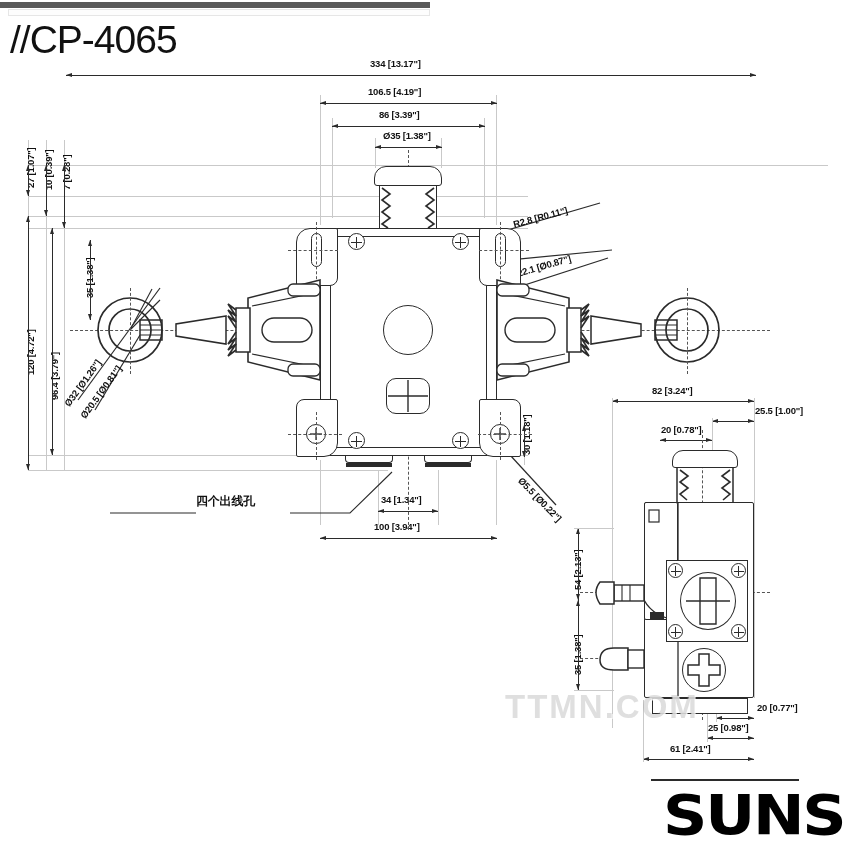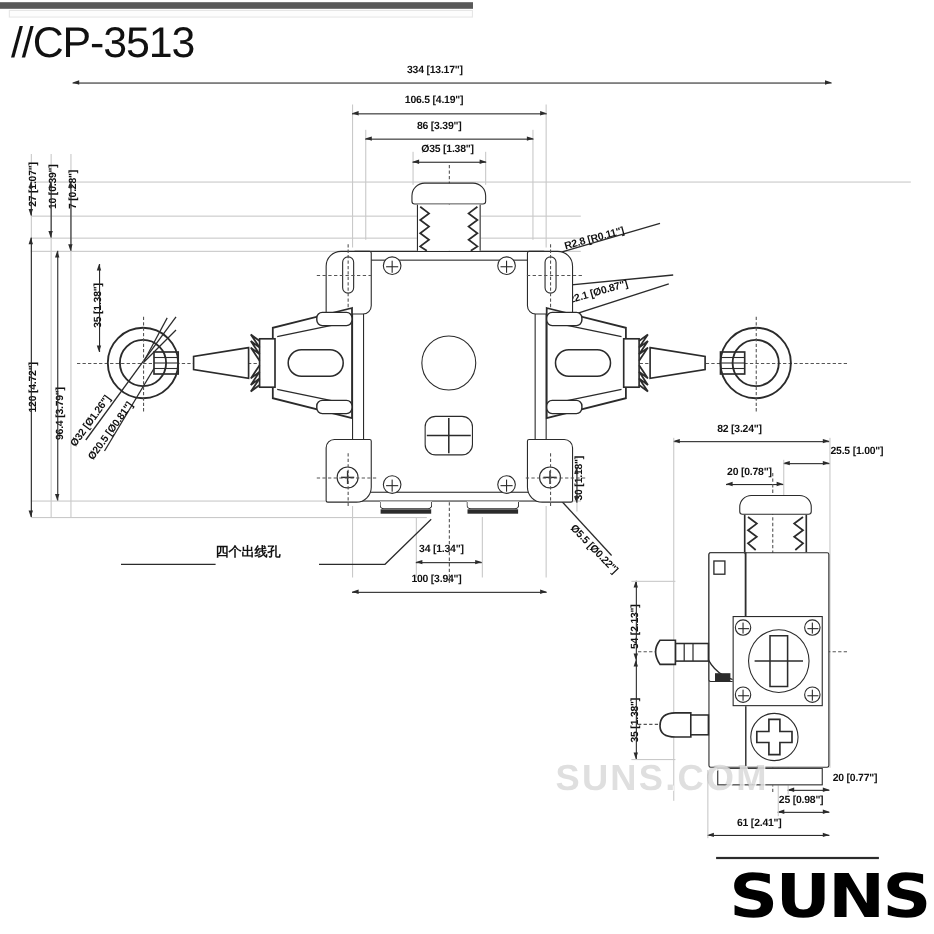--- a/index.html
+++ b/index.html
@@ -66,21 +66,21 @@
   svg{position:absolute;left:0;top:0;overflow:visible;}
 </style>
 </head>
 <body>
 
 <div id="sheet">
 
   <div class="topbar"></div>
   <div class="topbar2"></div>
 
-  <div class="title">//CP-3513</div>
+  <div class="title">//CP-4065</div>
 
   <div class="ext" style="left:28px;top:165px;width:800px;height:1px;background:#c9c9c9;"></div>
   <div class="ext" style="left:28px;top:196px;width:500px;height:1px;background:#c9c9c9;"></div>
   <div class="ext" style="left:28px;top:216px;width:500px;height:1px;background:#c9c9c9;"></div>
   <div class="ext" style="left:28px;top:228px;width:500px;height:1px;background:#c9c9c9;"></div>
   <div class="ext" style="left:28px;top:455px;width:500px;height:1px;background:#c9c9c9;"></div>
   <div class="ext" style="left:28px;top:470px;width:360px;height:1px;background:#c9c9c9;"></div>
 
   <div class="ext" style="left:28px;top:140px;width:1px;height:330px;background:#c9c9c9;"></div>
   <div class="ext" style="left:46px;top:140px;width:1px;height:330px;background:#c9c9c9;"></div>
@@ -371,18 +371,18 @@
     <rect x="614" y="585" width="30" height="16" fill="#fff" stroke="#2b2b2b" stroke-width="1.4"></rect>
     <line x1="622" y1="585" x2="622" y2="601" stroke="#2b2b2b" stroke-width="1.1"></line>
     <line x1="630" y1="585" x2="630" y2="601" stroke="#2b2b2b" stroke-width="1.1"></line>
     <path d="M600 582 q-8 10 0 22 l14 0 0 -22 z" fill="#fff" stroke="#2b2b2b" stroke-width="1.5"></path>
     <path d="M614 648 q-14 0 -14 12 q0 10 14 10 l14 0 0 -22 z" fill="#fff" stroke="#2b2b2b" stroke-width="1.5"></path>
     <rect x="628" y="650" width="16" height="18" fill="#fff" stroke="#2b2b2b" stroke-width="1.4"></rect>
   </svg>
 
   <div class="box" style="left:652px;top:698px;width:96px;height:16px;border-width:1.4px;"></div>
 
-  <div class="wm wm1">SUNS.COM</div>
+  <div class="wm wm1">TTMN.COM</div>
 
   <div class="logobar"></div>
   <div class="logo">SUNS</div>
 
 </div>
 
 </body></html>

